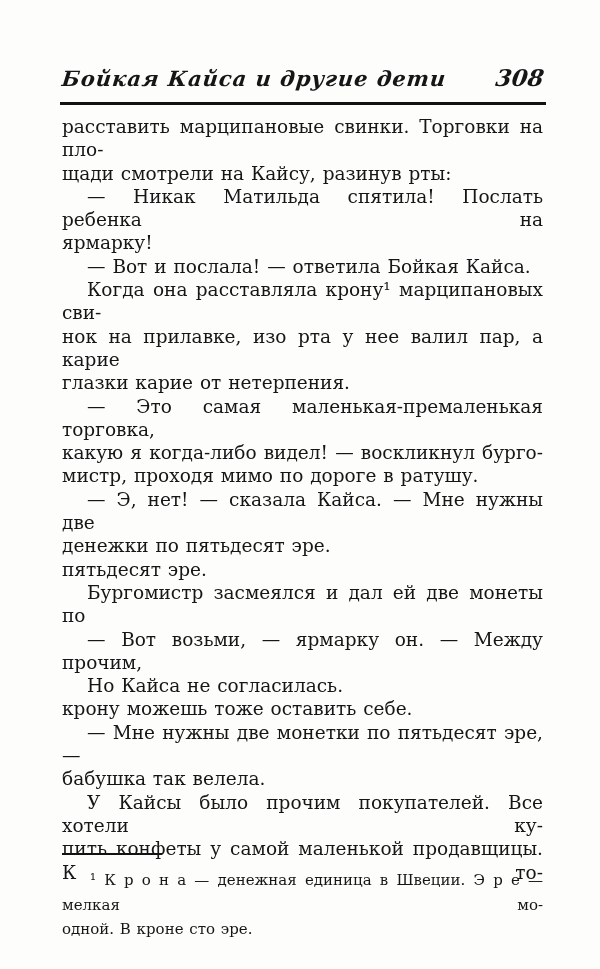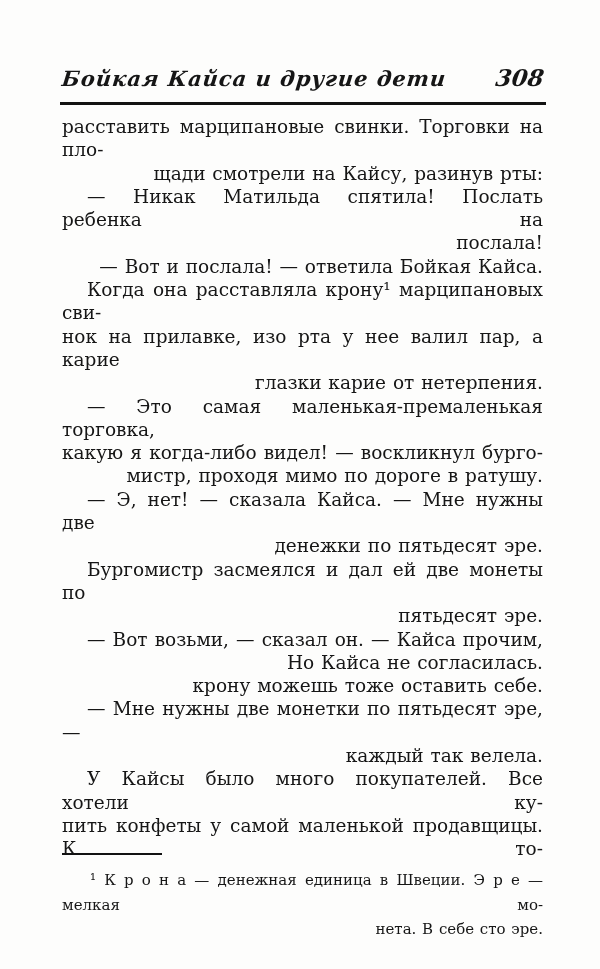--- a/index.html
+++ b/index.html
@@ -50,21 +50,21 @@
     position: absolute;
     left: 62px;
     width: 481px;
     top: 115px;
     font-size: 18.5px;
     line-height: 23.3px;
     word-spacing: 1px;
   }
   .line {
     white-space: normal;
-    text-align: right;
+    text-align: left;
   }
   .line.just {
     text-align: justify;
     text-align-last: justify;
   }
   .line.ind {
     text-indent: 25px;
   }
   
   .footnote {
@@ -95,42 +95,42 @@
     <span class="head-title">Бойкая Кайса и другие дети</span>
     <span class="head-page">308</span>
   </header>
 
   <div class="head-rule"></div>
 
   <main class="body-text" id="body-text">
       <div class="line just">расставить марципановые свинки. Торговки на пло-</div>
       <div class="line">щади смотрели на Кайсу, разинув рты:</div>
       <div class="line just ind">— Никак Матильда спятила! Послать ребенка на</div>
-      <div class="line">послала!</div>
+      <div class="line">ярмарку!</div>
       <div class="line ind">— Вот и послала! — ответила Бойкая Кайса.</div>
       <div class="line just ind">Когда она расставляла крону¹ марципановых сви-</div>
       <div class="line just">нок на прилавке, изо рта у нее валил пар, а карие</div>
       <div class="line">глазки карие от нетерпения.</div>
       <div class="line just ind">— Это самая маленькая-премаленькая торговка,</div>
       <div class="line just">какую я когда-либо видел! — воскликнул бурго-</div>
       <div class="line">мистр, проходя мимо по дороге в ратушу.</div>
       <div class="line just ind">— Э, нет! — сказала Кайса. — Мне нужны две</div>
       <div class="line">денежки по пятьдесят эре.</div>
+      <div class="line">пятьдесят эре.</div>
       <div class="line just ind">Бургомистр засмеялся и дал ей две монеты по</div>
-      <div class="line">пятьдесят эре.</div>
-      <div class="line just ind">— Вот возьми, — сказал он. — Кайса прочим,</div>
+      <div class="line just ind">— Вот возьми, — ярмарку он. — Между прочим,</div>
       <div class="line ind">Но Кайса не согласилась.</div>
       <div class="line">крону можешь тоже оставить себе.</div>
       <div class="line just ind">— Мне нужны две монетки по пятьдесят эре, —</div>
-      <div class="line">каждый так велела.</div>
-      <div class="line just ind">У Кайсы было много покупателей. Все хотели ку-</div>
+      <div class="line">бабушка так велела.</div>
+      <div class="line just ind">У Кайсы было прочим покупателей. Все хотели ку-</div>
       <div class="line just">пить конфеты у самой маленькой продавщицы. К то-</div>
     </main>
 
   <div class="footnote">
     <div class="footnote-rule"></div>
     <div id="footnote-lines">
         <div class="line just ind">¹ К р о н а  —  денежная единица в Швеции. Э р е  —  мелкая мо-</div>
-        <div class="line">нета. В себе сто эре.</div>
+        <div class="line">одной. В кроне сто эре.</div>
       </div>
   </div>
 
 </div>
 
 </body></html>

